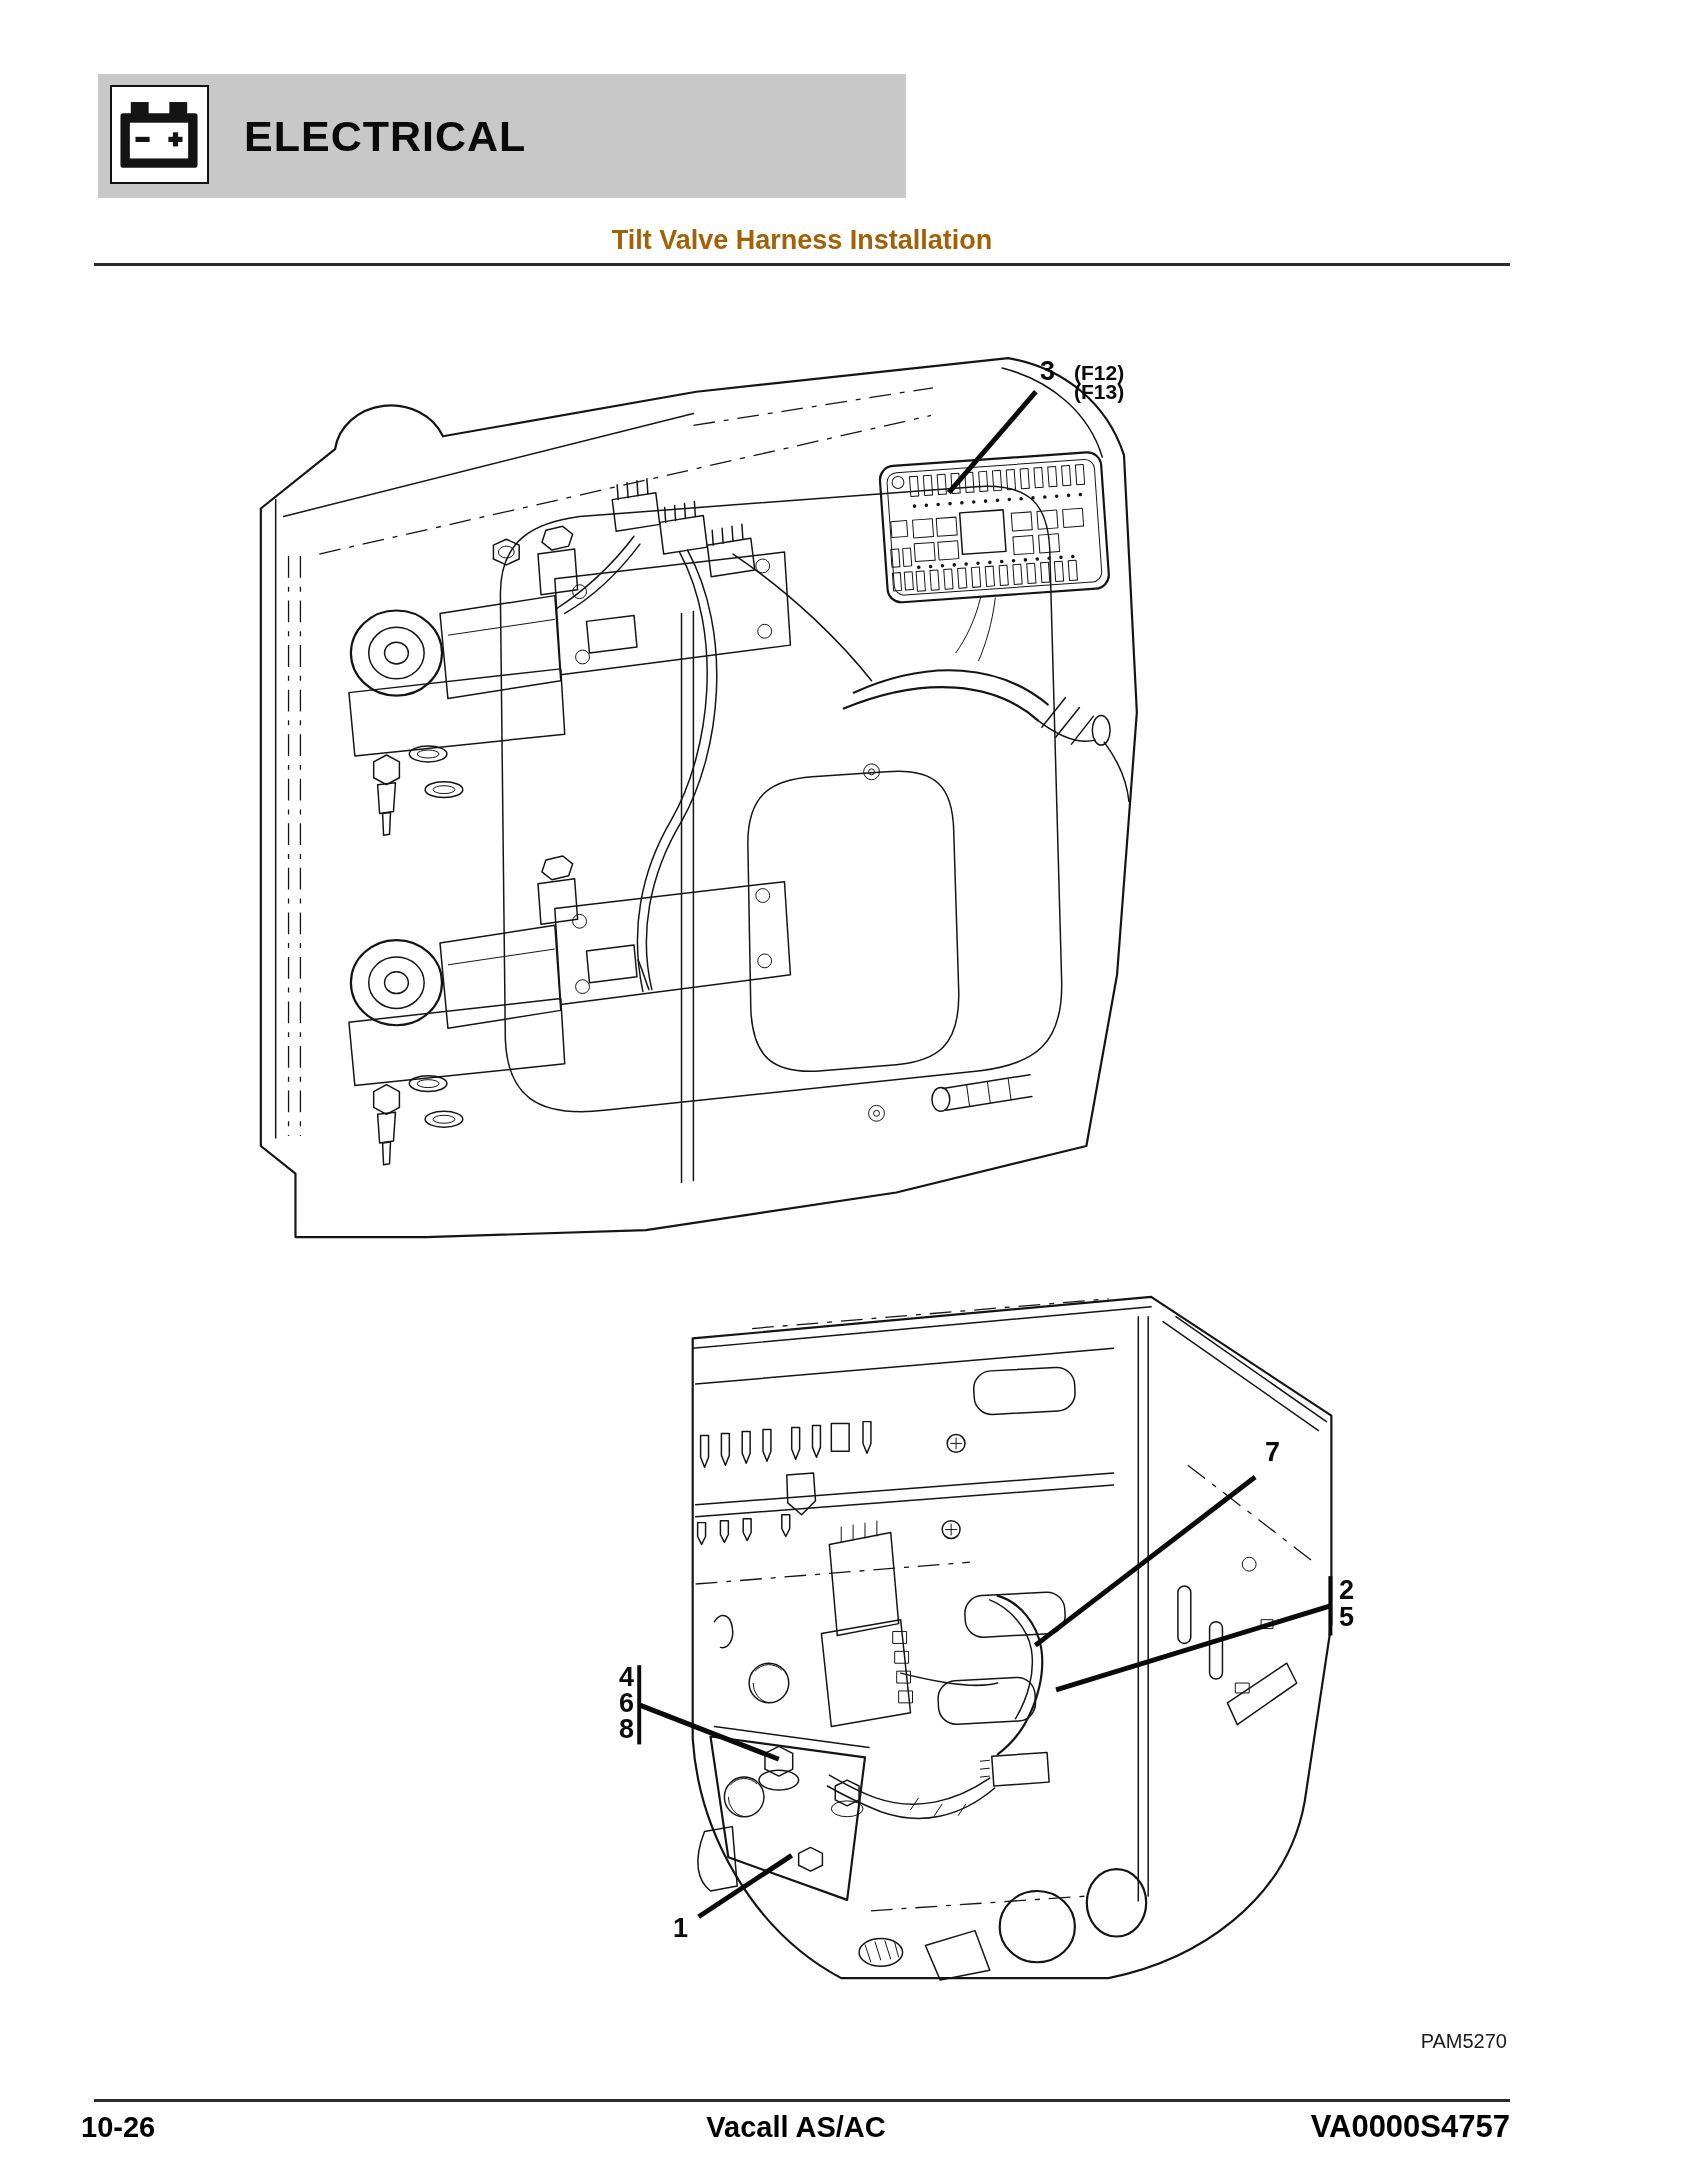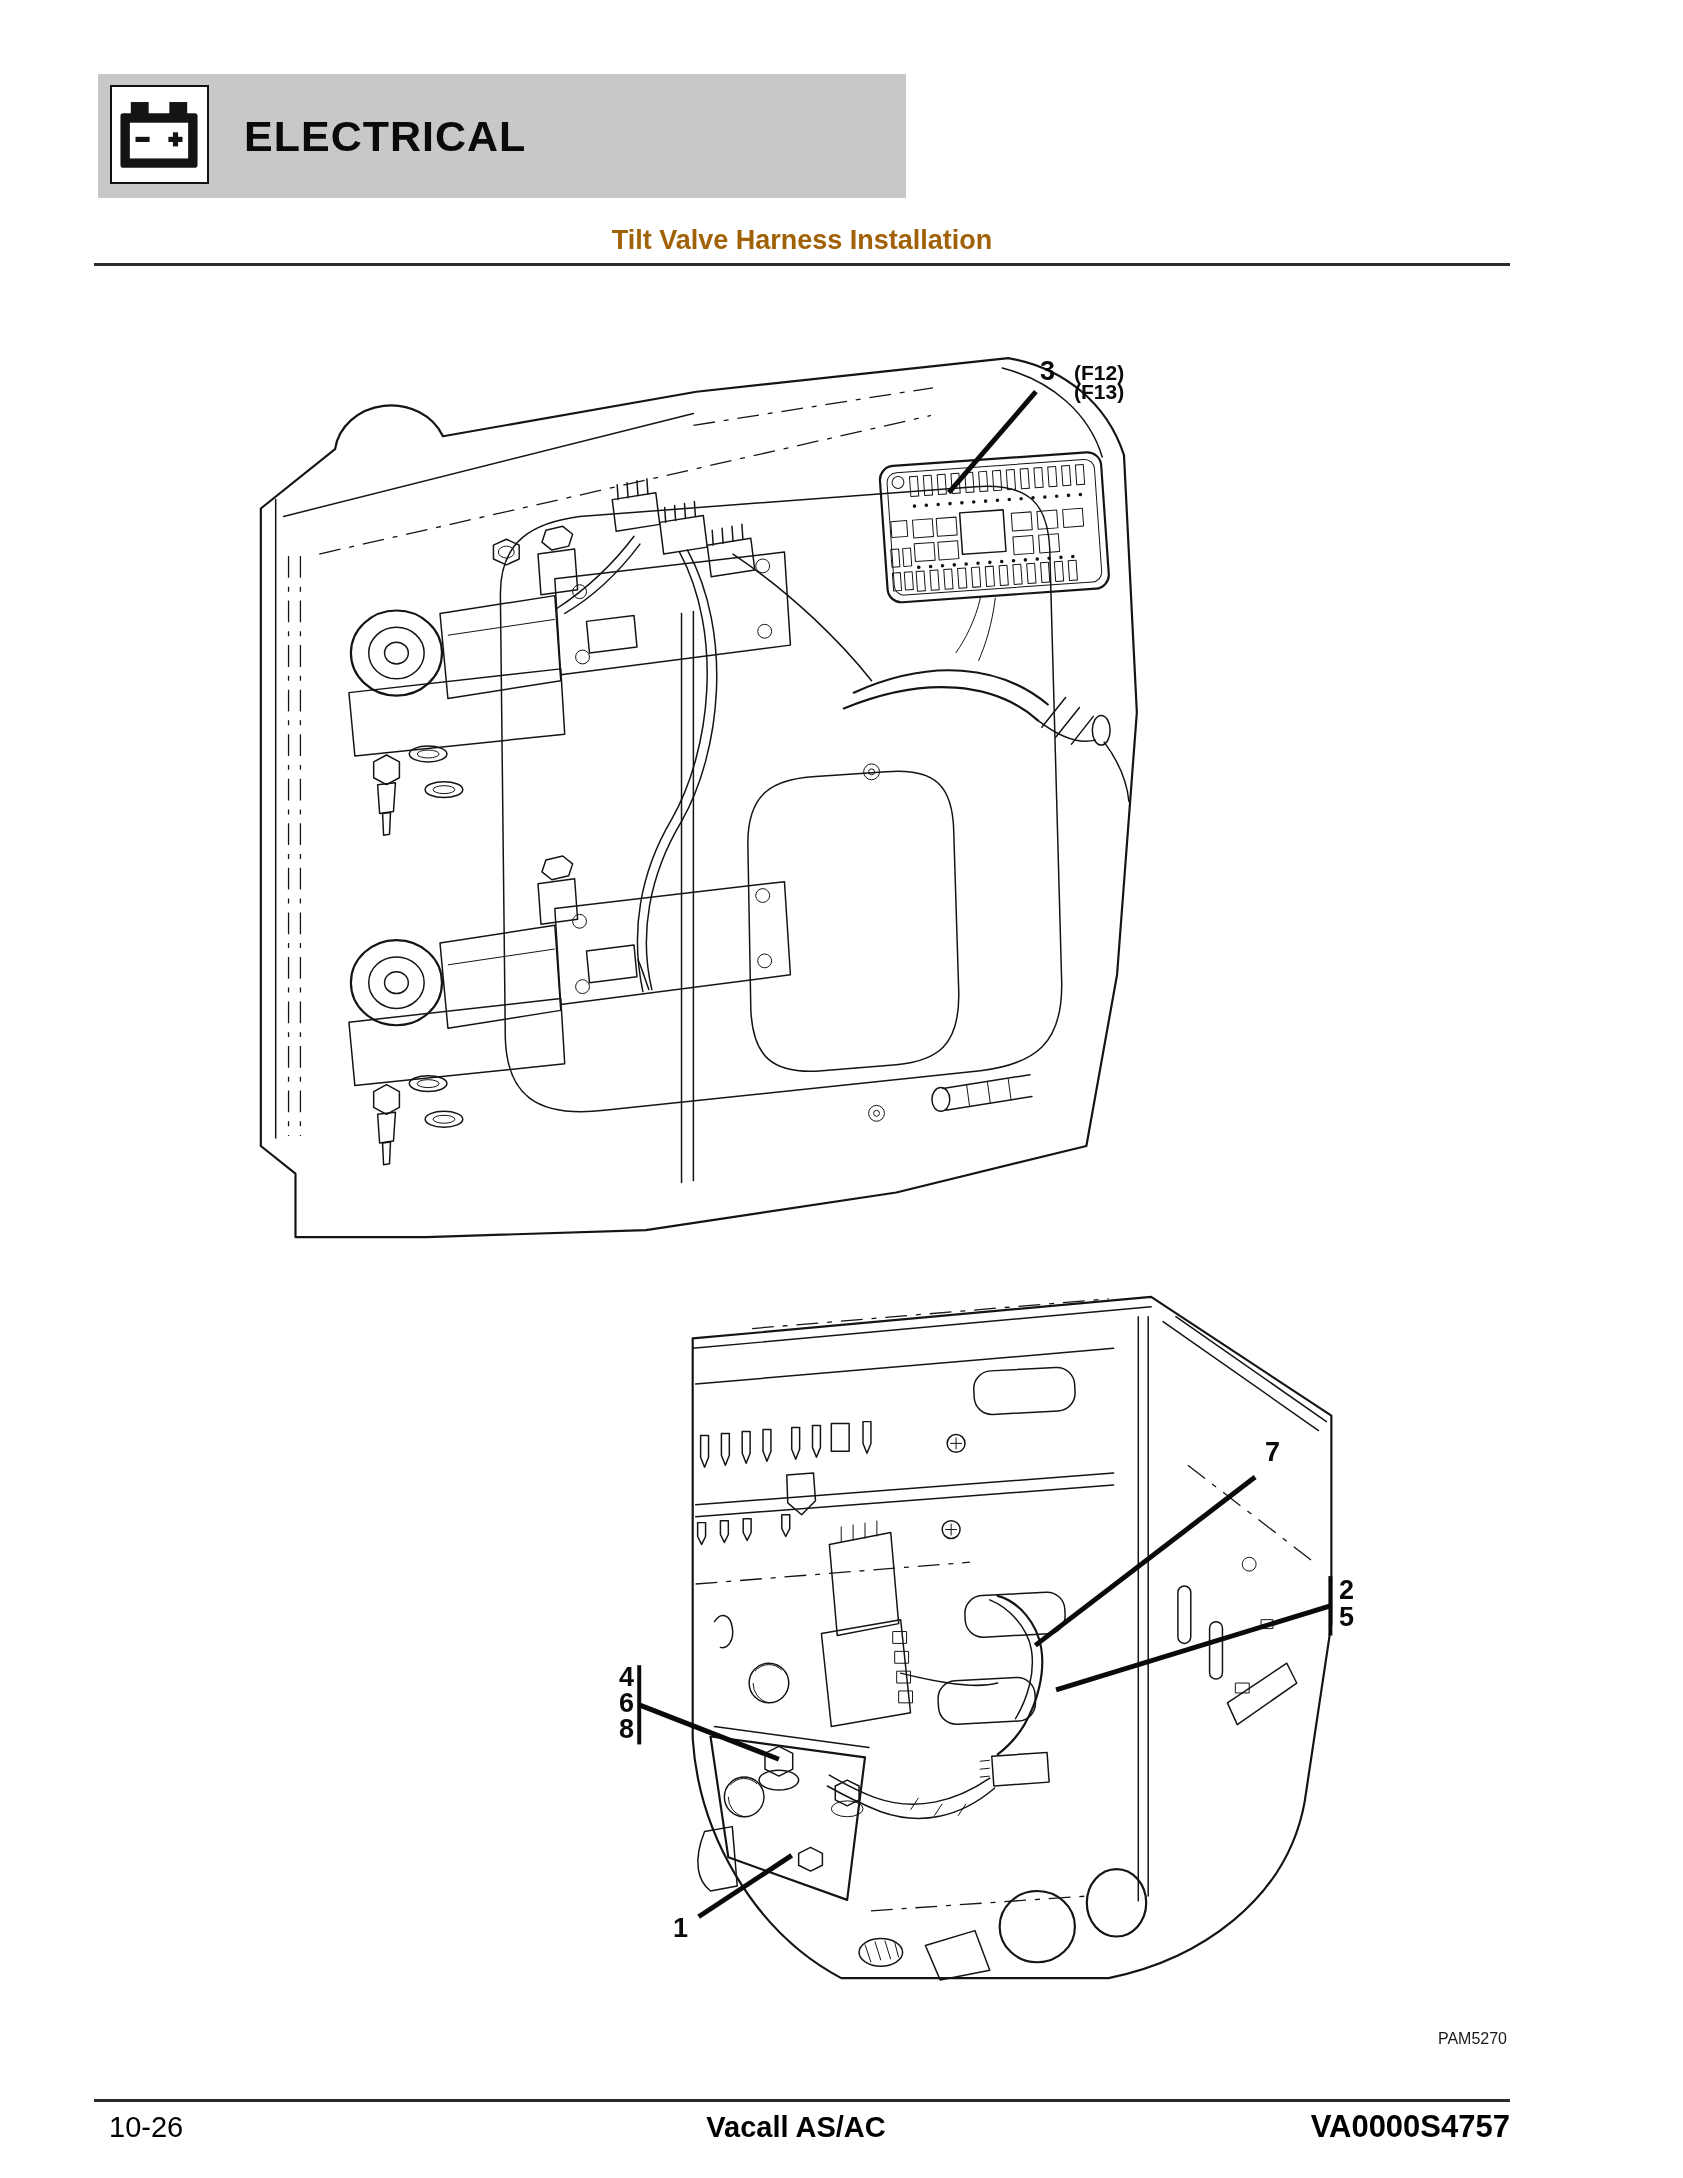--- a/index.html
+++ b/index.html
@@ -42,24 +42,24 @@
   svg .leader{fill:none;stroke:#0a0a0a;stroke-width:5;stroke-linecap:butt;}
   svg .bar{fill:none;stroke:#0a0a0a;stroke-width:4;}
   svg .blk{fill:#141414;stroke:none;}
   
   .callout{
     position:absolute;font-size:27px;font-weight:bold;line-height:1;color:#0a0a0a;
     white-space:nowrap;
   }
   .callout-small{font-size:21px;margin-top:11px;}
   .figure-code{
-    position:absolute;right:176px;top:2030px;font-size:16px;color:#1a1a1a;
+    position:absolute;right:176px;top:2030px;font-size:20px;color:#1a1a1a;
   }
   
-  .footer-left{position:absolute;left:109px;top:2111px;font-size:29px;font-weight:normal;}
+  .footer-left{position:absolute;left:81px;top:2111px;font-size:29px;font-weight:bold;}
   .footer-center{position:absolute;left:88px;top:2111px;width:1416px;text-align:center;font-size:29px;font-weight:bold;}
   .footer-right{position:absolute;left:94px;top:2109px;width:1416px;text-align:right;font-size:31px;font-weight:bold;}
 </style>
 </head>
 <body>
 
 <div class="page">
 
   <div class="header-bar">
     <div class="battery-box">

